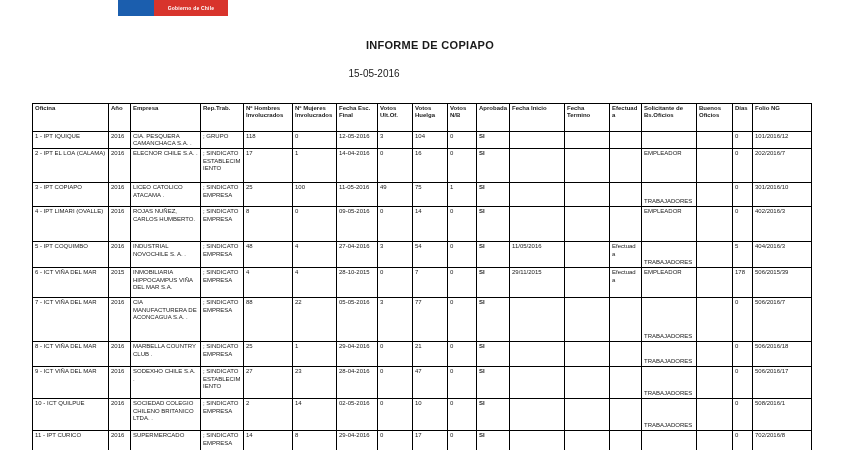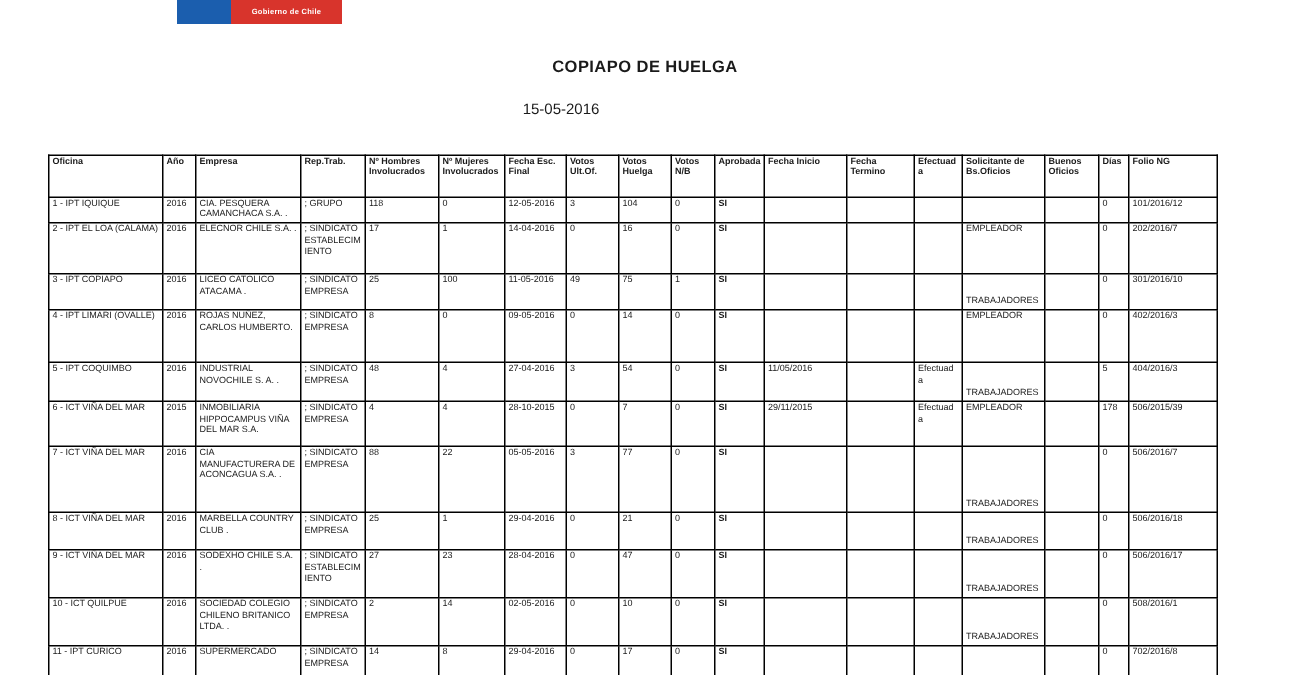--- a/index.html
+++ b/index.html
@@ -30,21 +30,21 @@
 </head>
 <body>
 
 <div class="logo">
   <div class="logo-blue" style="background: rgb(27, 94, 174);"></div>
   <div class="logo-red" style="background: rgb(216, 52, 44);">
     <span>Gobierno de Chile</span>
   </div>
 </div>
 
-<div class="title">COPIAPO DE HUELGA</div>
+<div class="title">INFORME DE COPIAPO</div>
 <div class="date">15-05-2016</div>
 
 <table class="report">
   <colgroup>
       <col style="width: 76px;">
       <col style="width: 22px;">
       <col style="width: 70px;">
       <col style="width: 43px;">
       <col style="width: 49px;">
       <col style="width: 44px;">

